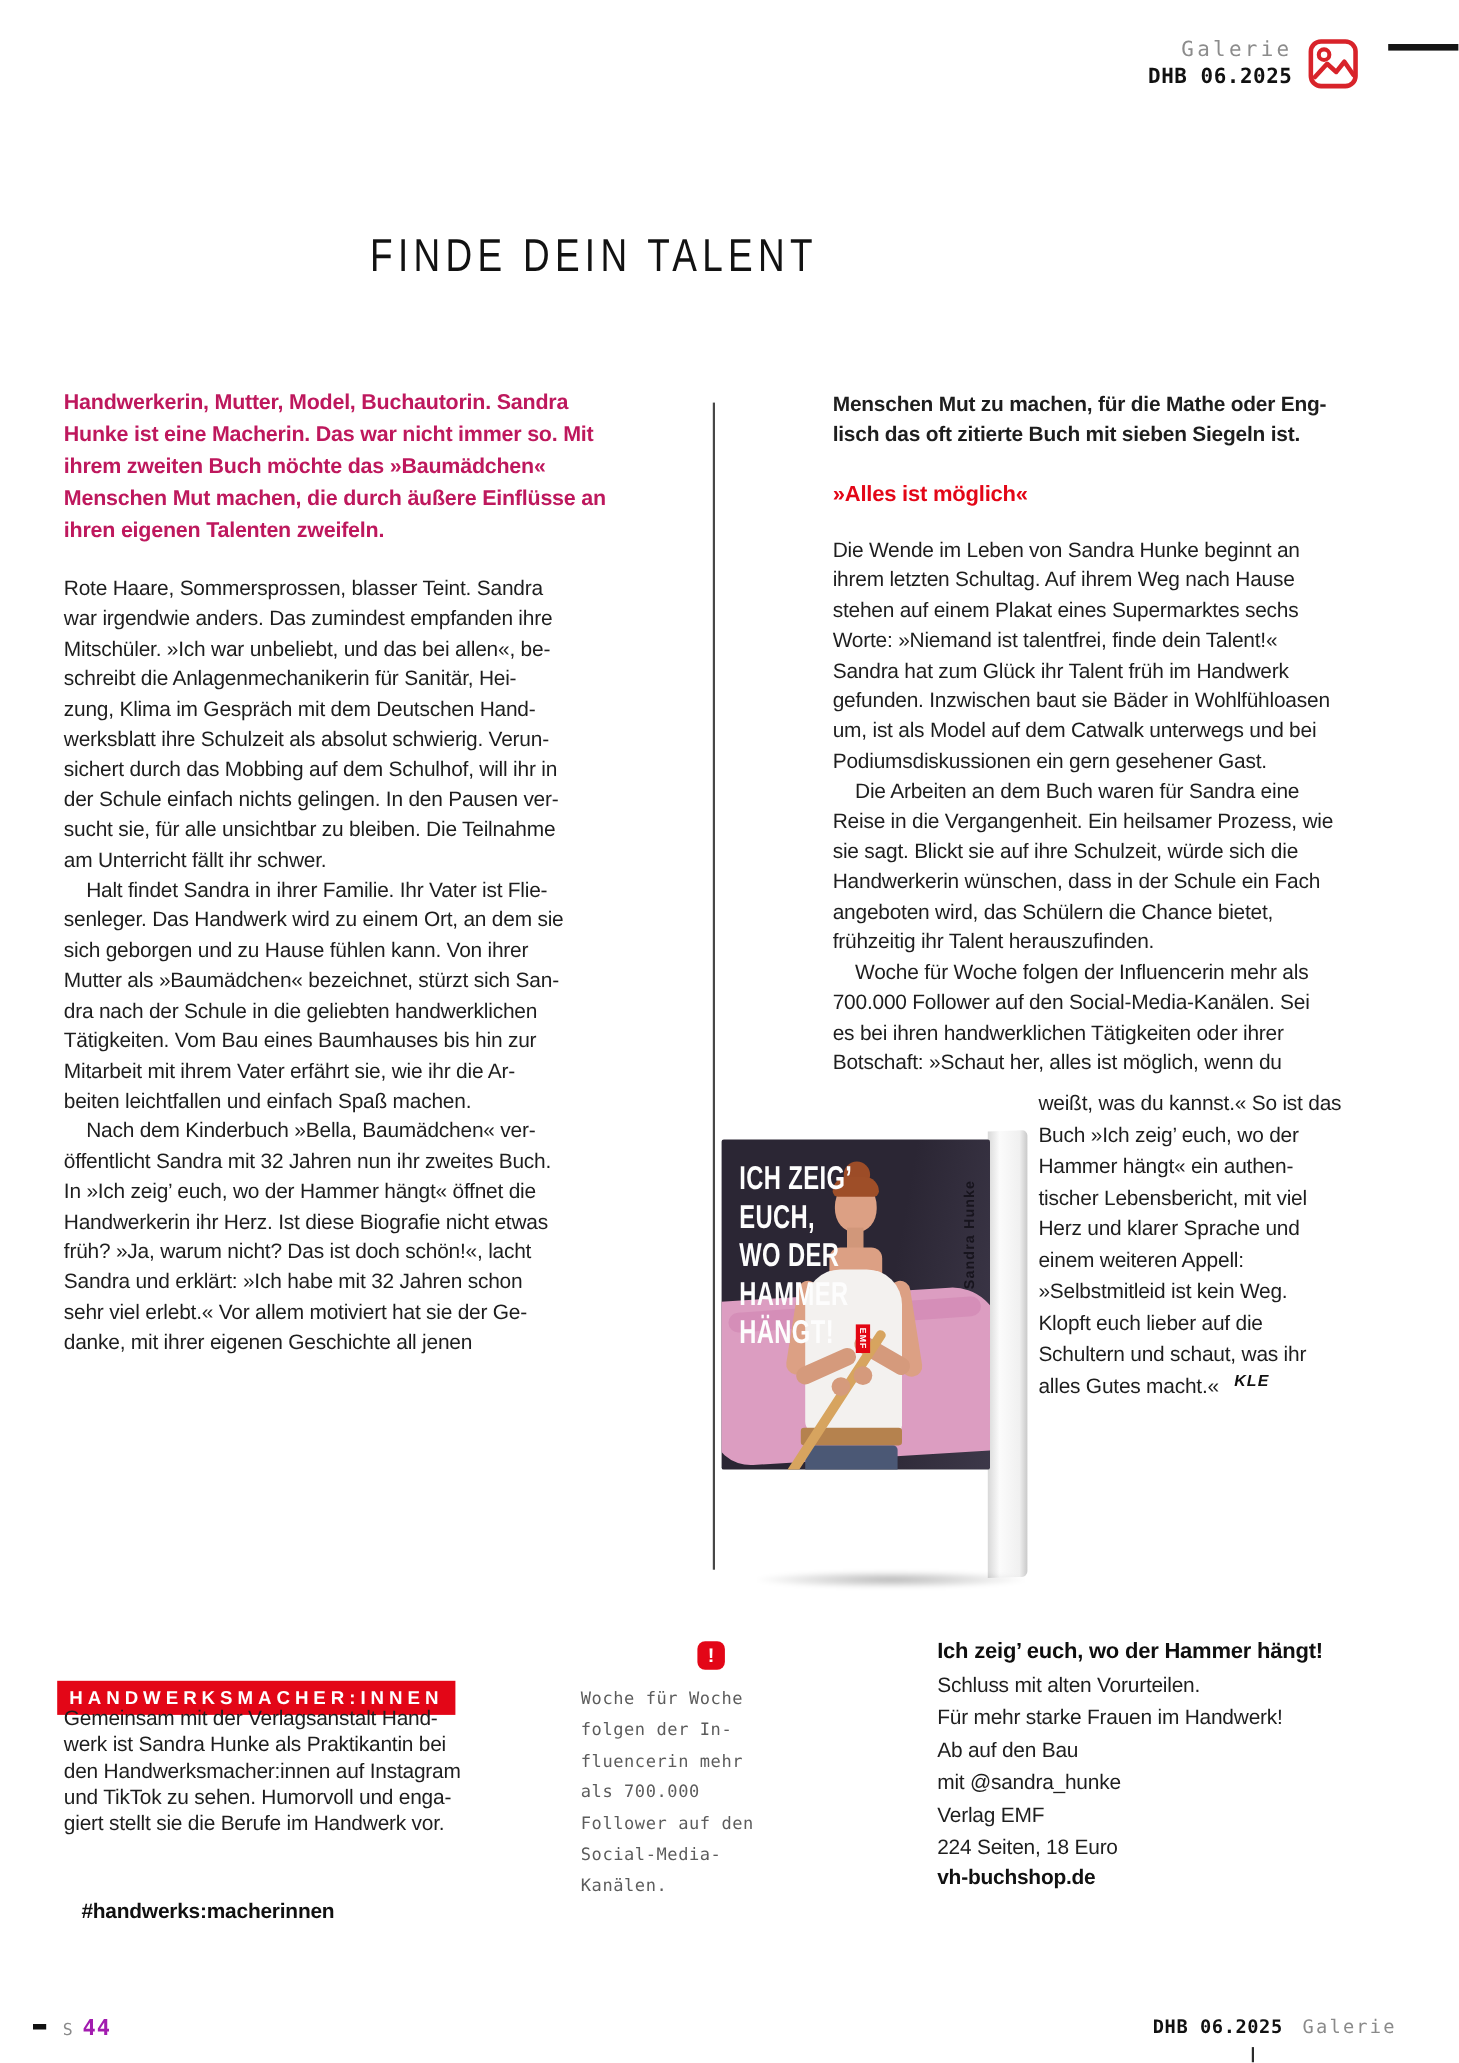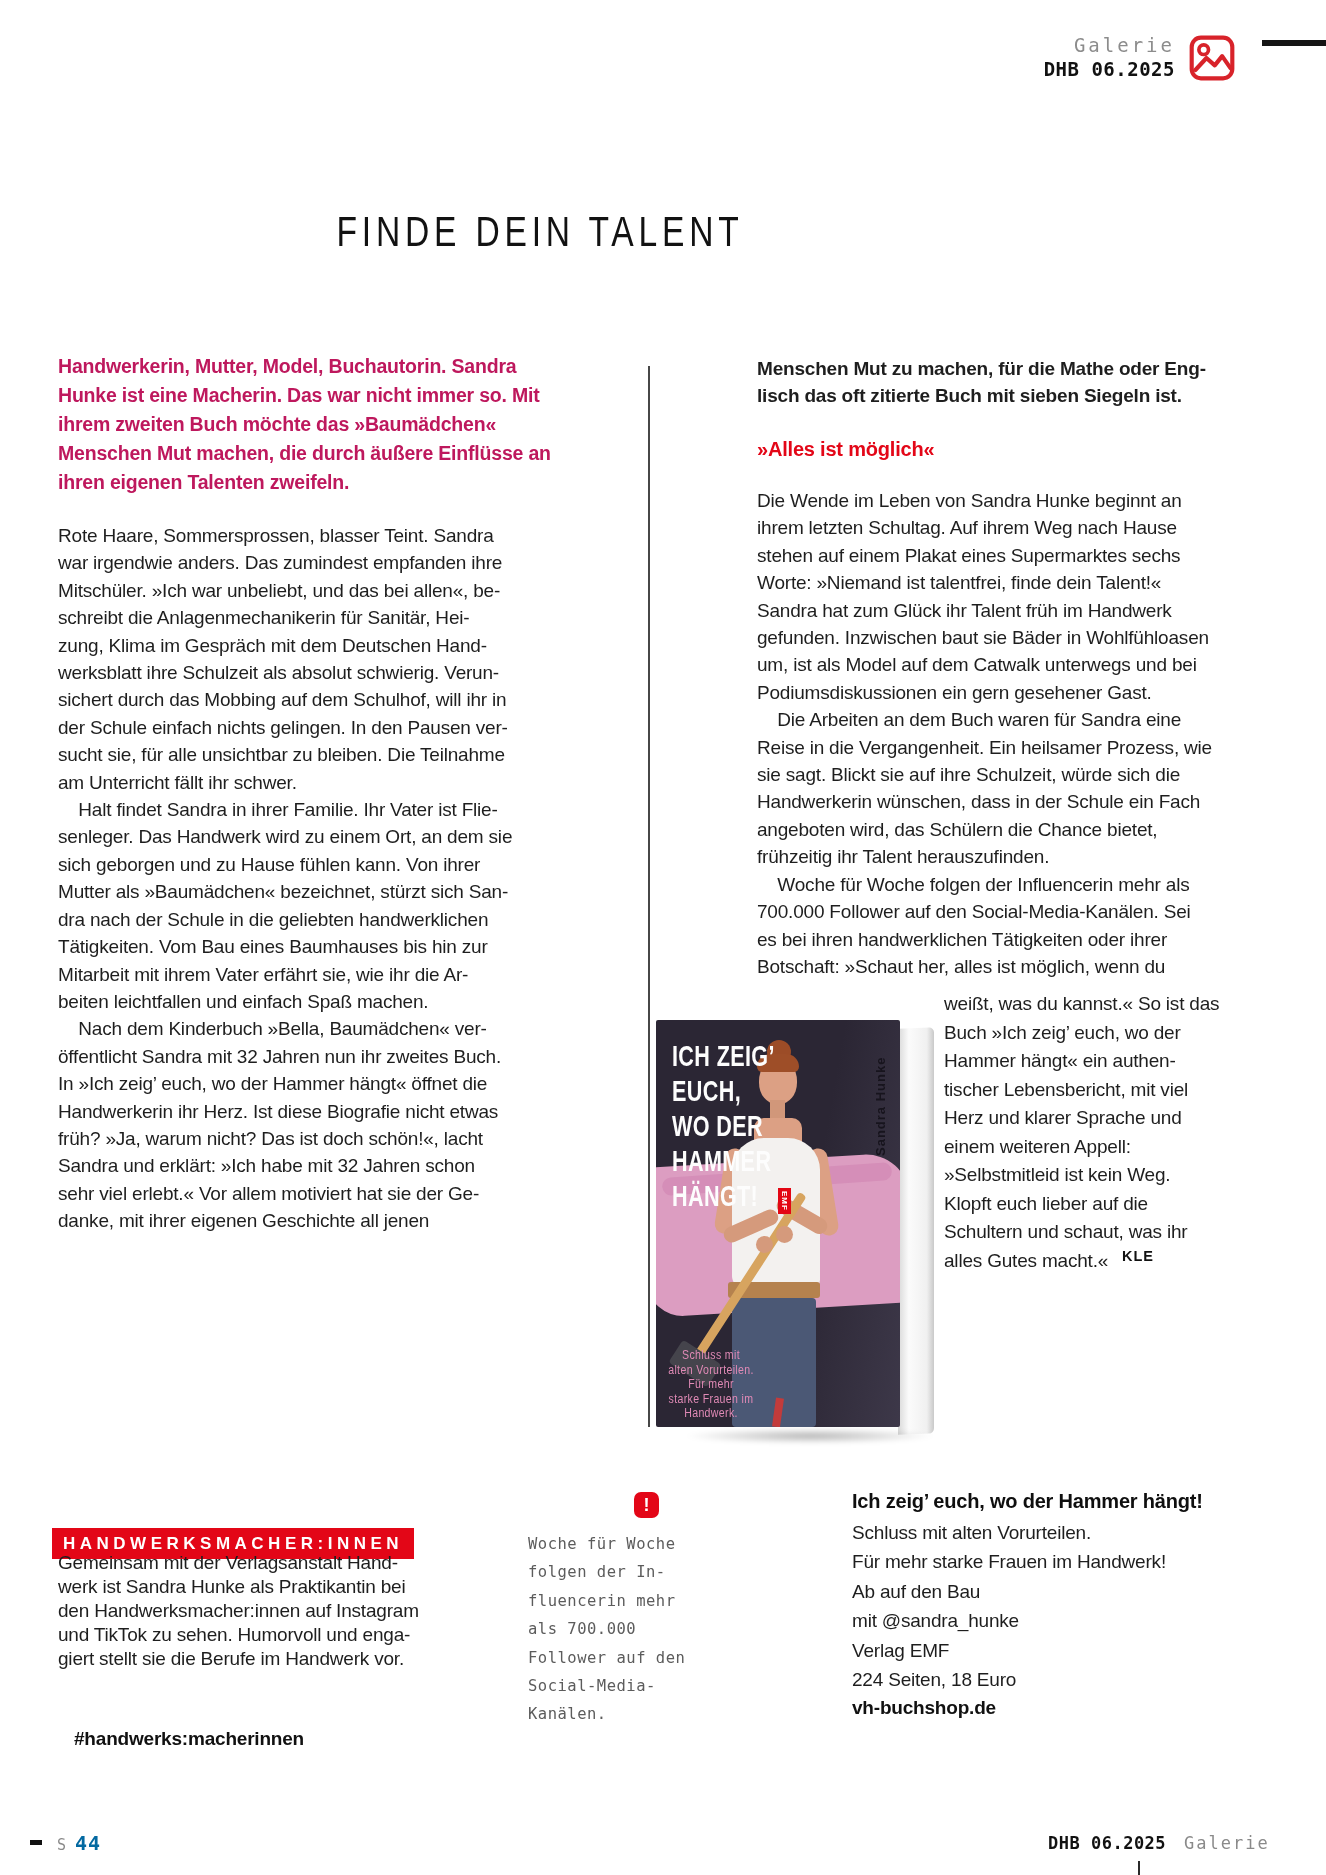--- a/index.html
+++ b/index.html
@@ -26,21 +26,21 @@
   .cover-author{writing-mode:vertical-rl;transform:rotate(180deg);font-size:13px;font-weight:bold;color:#17141d;letter-spacing:1px;z-index:6;}
   .cover-tagline{font-size:12px;line-height:14.5px;color:#e08ab6;text-align:center;letter-spacing:0.4px;transform:scaleX(0.88);transform-origin:center top;z-index:6;}
   .emf-tag{background:#e30613;color:#fff;writing-mode:vertical-rl;font-size:8px;font-weight:bold;text-align:center;letter-spacing:1px;z-index:7;line-height:13px;}
   
   .bang-icon{width:25px;height:26px;background:#e30617;border-radius:7px;color:#fff;font-weight:bold;font-size:18px;line-height:26px;text-align:center;}
   .callout-text{font-family:"DejaVu Sans Mono",monospace;font-size:15.5px;line-height:28.4px;letter-spacing:0.5px;color:#5c5c5c;text-align:left;}
   
   .label-box{background:#e30617;color:#fff;font-weight:bold;font-size:17px;letter-spacing:4.5px;line-height:31px;padding:0 11px;display:inline-block;}
   
   .foot-gray{font-family:"DejaVu Sans Mono",monospace;font-size:15px;color:#8a8a8a;letter-spacing:1px;}
-  .foot-bold{font-family:"DejaVu Sans Mono",monospace;font-size:20px;font-weight:bold;color:#0369a1;letter-spacing:1px;}
+  .foot-bold{font-family:"DejaVu Sans Mono",monospace;font-size:20px;font-weight:bold;color:#a21caf;letter-spacing:1px;}
   .footr-bold{font-family:"DejaVu Sans Mono",monospace;font-size:17px;font-weight:bold;color:#111;letter-spacing:0.5px;}
   .footr-gray{font-family:"DejaVu Sans Mono",monospace;font-size:17px;color:#8a8a8a;letter-spacing:2px;}
 </style>
 </head>
 <body>
 
 <div class="abs hdr-galerie" style="left:995px;top:34px;">Galerie</div>
 <div class="abs hdr-issue" style="left:995px;top:58px;">DHB 06.2025</div>
 <div class="abs" style="left:1188px;top:34px;width:48px;height:48px;">
   <svg width="48" height="48" viewBox="0 0 52 52">
@@ -111,27 +111,27 @@
 <div class="abs body-text pre" style="left:944px;top:990px;width:310px;line-height:28.5px;">weißt, was du kannst.« So ist das
 Buch »Ich zeig’ euch, wo der
 Hammer hängt« ein authen-
 tischer Lebensbericht, mit viel
 Herz und klarer Sprache und
 einem weiteren Appell:
 »Selbstmitleid ist kein Weg.
 Klopft euch lieber auf die
 Schultern und schaut, was ihr
 alles Gutes macht.«</div>
-<div class="abs" style="left:1122px;top:1248px;font-size:14.5px;font-weight:bold;letter-spacing:1px;color:#111;">KLE</div>
+<div class="abs" style="left:1122px;top:1248px;font-size:14.5px;font-weight:bold;font-style:italic;letter-spacing:1px;color:#111;">KLE</div>
 
 <div class="abs" style="left:656px;top:1020px;width:290px;height:428px;">
 
   <div class="abs" style="left:242px;top:8px;width:36px;height:406px;background:linear-gradient(to right,#d8d8d8,#fbfbfb 30%,#f0f0f0 80%,#c9c9c9);border-radius:0 5px 5px 0;transform:skewY(-2deg);"></div>
 
-  <div class="abs cover" style="left:0;top:0;width:244px;height:407px;">
+  <div class="abs cover" style="left:0;top:16px;width:244px;height:300px;">
 
     <div class="abs" style="left:-12px;top:140px;width:268px;height:150px;background:#dc9dc1;transform:rotate(-3.5deg);border-radius:14px 44px 10px 36px;z-index:1;"></div>
     <div class="abs" style="left:6px;top:150px;width:230px;height:18px;background:#d188b3;transform:rotate(-4deg);border-radius:9px;z-index:1;opacity:0.7;"></div>
 
     <div class="abs" style="left:111px;top:20px;width:24px;height:24px;border-radius:50%;background:#9c4c27;z-index:2;"></div>
     <div class="abs" style="left:103px;top:38px;width:38px;height:46px;border-radius:50% 50% 46% 46%;background:#dca084;z-index:2;"></div>
     <div class="abs" style="left:101px;top:34px;width:42px;height:18px;border-radius:20px 20px 8px 8px;background:#9e4e28;z-index:3;"></div>
     <div class="abs" style="left:114px;top:80px;width:15px;height:22px;background:#d1977a;z-index:2;"></div>
     <div class="abs" style="left:98px;top:98px;width:48px;height:26px;border-radius:10px 10px 0 0;background:#dca084;z-index:2;"></div>
     <div class="abs" style="left:64px;top:128px;width:19px;height:86px;border-radius:10px;background:#dca084;transform:rotate(9deg);z-index:2;"></div>

